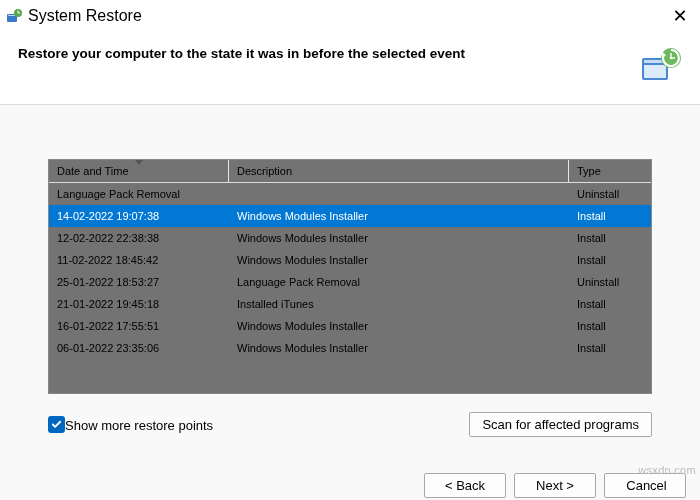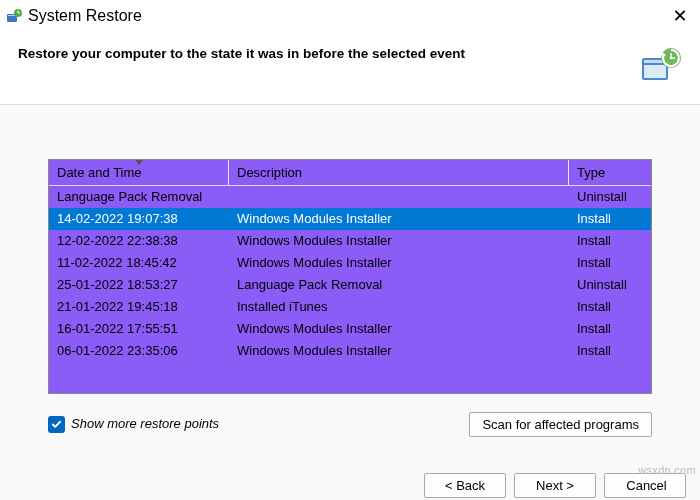--- a/index.html
+++ b/index.html
@@ -53,22 +53,22 @@
       height: 1px;
       background: #dcdcdc;
     }
     .content {
       padding: 54px 48px 8px 48px;
       background: #f9f9f9;
       height: 358px;
     }
     .table {
       border: 1px solid #888;
-      background: #8b5cf6;
-      font-size: 13px;
+      background: #737373;
+      font-size: 11px;
       height: 235px;
       display: flex;
       flex-direction: column;
     }
     .thead {
       display: flex;
       border-bottom: 1px solid #ddd;
     }
     .th {
       padding: 5px 6px 5px 8px;
@@ -106,23 +106,21 @@
       color: #fff;
     }
     .below-table {
       display: flex;
       align-items: center;
       justify-content: space-between;
       margin-top: 18px;
     }
     .checkbox-wrap {
       display: flex;
-      align-items: flex-start;
-      gap: 6px;
-      font-style: italic;
+      align-items: flex-end;
     }
     .checkbox {
       width: 17px; height: 17px;
       border-radius: 3px;
       background: #0067c0;
       display: flex;
       align-items: center;
       justify-content: center;
     }
     .checkbox svg { width: 11px; height: 11px; }

